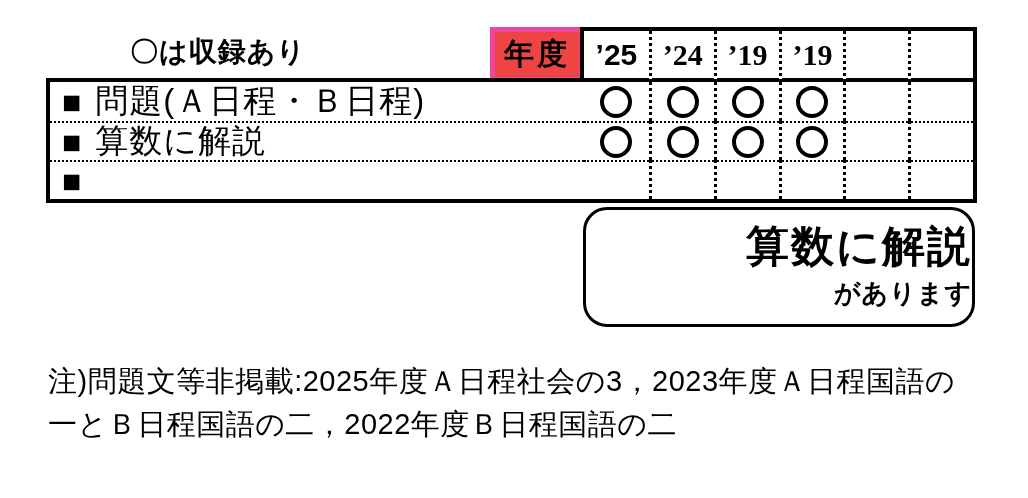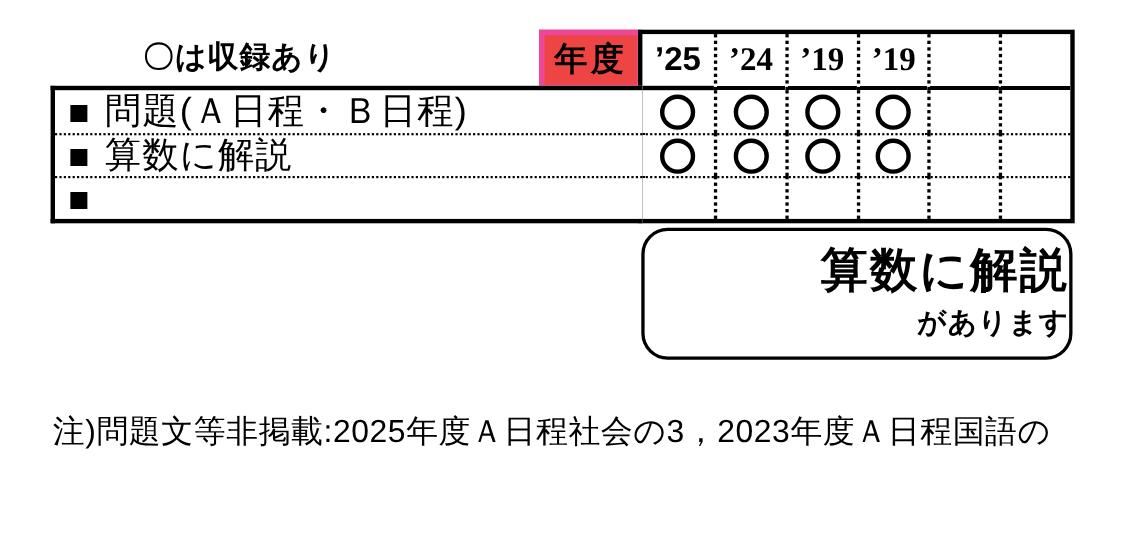--- a/index.html
+++ b/index.html
@@ -56,21 +56,21 @@
     border:3px solid #000; border-radius:24px; box-sizing:border-box; background:#fff;
     display:flex; flex-direction:column; align-items:flex-end; justify-content:center;
   }
   .callout .title { font-size:43px; font-weight:700; letter-spacing:2px; line-height:1.1; }
   .callout .subtitle { font-size:26px; font-weight:600; letter-spacing:1px; margin-top:6px; }
   
   .note {
     position:absolute; left:48px; top:360px; width:960px;
     font-size:29px; font-weight:500; line-height:43px; letter-spacing:0.5px;
   }
-  .note div { white-space:nowrap;margin-top:12px; }
+  .note div { white-space:nowrap; }
 </style>
 </head>
 <body>
 
 <div id="stage">
 
   <div class="caption">〇は収録あり</div>
 
   <div class="corner-cell">年度</div>
 
@@ -119,15 +119,16 @@
     </div>
   </div>
 
   <div class="callout">
     <div class="title">算数に解説</div>
     <div class="subtitle">があります</div>
   </div>
 
   <div class="note">
     <div>注)問題文等非掲載:2025年度Ａ日程社会の3，2023年度Ａ日程国語の</div>
+    <div>一とＢ日程国語の二，2022年度Ｂ日程国語の二</div>
   </div>
 
 </div>
 
 </body></html>

